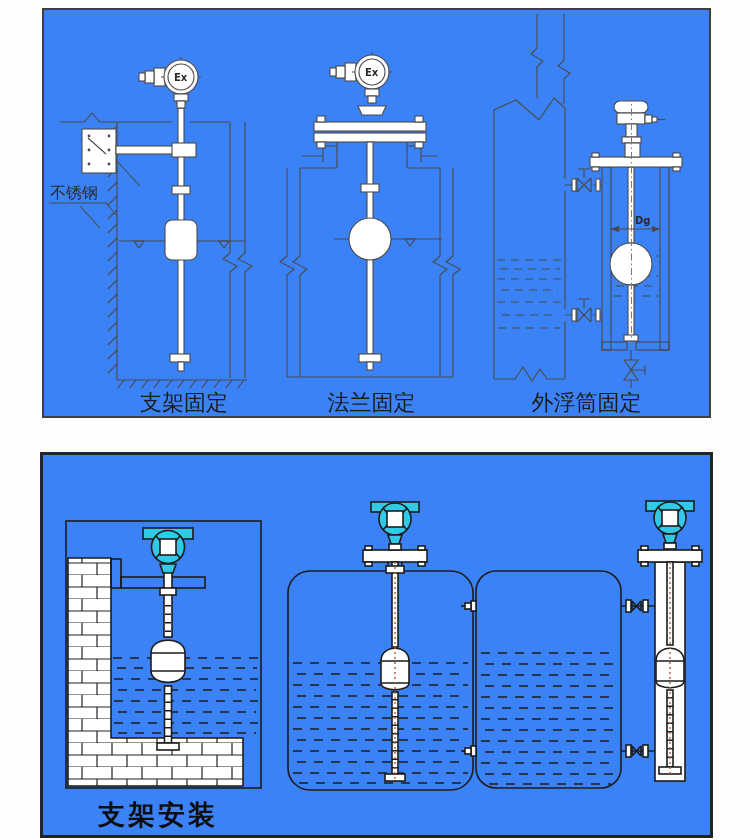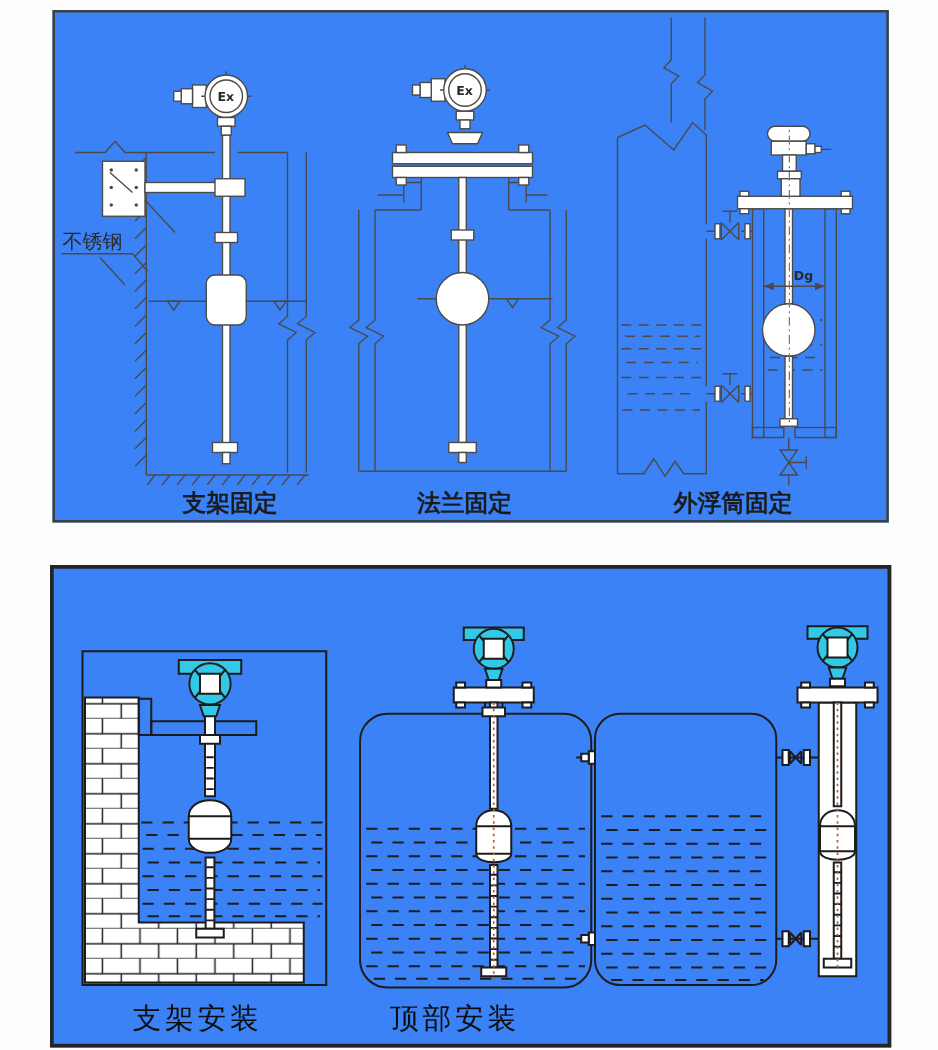--- a/index.html
+++ b/index.html
@@ -10,22 +10,22 @@
     --bg:#fdfdfd;
   }
   html,body{margin:0;padding:0;}
   body{width:750px;height:840px;background:var(--bg);font-family:"DejaVu Sans","Liberation Sans",sans-serif;overflow:hidden;}
   .stage{position:relative;width:750px;height:840px;}
   .panel{position:absolute;background:#3b82f6;box-sizing:border-box;}
   #panel-top{left:42px;top:8px;width:669px;height:410px;border:2px solid #3f3f3f;}
   #panel-bottom{left:40px;top:452px;width:673px;height:386px;border:3px solid #242424;}
   .panel svg{position:absolute;left:0;top:0;display:block;}
   .cap{position:absolute;text-align:center;color:#1b1b1b;white-space:nowrap;}
-  .cap-top{font-size:19px;font-weight:700;height:24px;line-height:24px;top:381px;}
-  .cap-bot{font-size:23px;font-weight:400;letter-spacing:3px;height:34px;line-height:34px;top:343px;color:#0d0d0d;}
+  .cap-top{font-size:22px;font-weight:400;height:24px;line-height:24px;top:381px;}
+  .cap-bot{font-size:27px;font-weight:700;letter-spacing:3px;height:34px;line-height:34px;top:343px;color:#0d0d0d;}
   
   .ln{stroke:var(--line-t);fill:none;stroke-width:1.1;}
   .lnf{stroke:var(--line-t);fill:#fff;stroke-width:1.1;}
   .dot{fill:var(--line-t);stroke:none;}
   .wd{stroke:var(--line-t);fill:none;stroke-width:1.1;stroke-dasharray:8 6;}
   .cl{stroke:#787878;fill:none;stroke-width:1;stroke-dasharray:7 3 1.5 3;}
   .arr{fill:var(--line-t);stroke:none;}
   .t{fill:#2a2a2a;}
   .ln2{stroke:var(--line-b);fill:none;stroke-width:1.6;}
   .lnf2{stroke:var(--line-b);fill:#fff;stroke-width:1.6;}
@@ -391,16 +391,15 @@
         <path class="lnf2" d="M613 206 C613 189 641 189 641 206 V226 C641 235 613 235 613 226 Z"></path>
         <path class="ln2" d="M613 206 H641 M613 226 H641"></path>
         <rect class="lnf2" x="624" y="235" width="6" height="77"></rect>
         <line class="rung" x1="627" y1="242" x2="627" y2="308" stroke-width="5"></line>
         <rect class="lnf2" x="616" y="312" width="22" height="7"></rect>
         <line class="rl" x1="627" y1="107" x2="627" y2="322"></line>
       </g>
     </svg>
 
     <div class="cap cap-bot" style="left:30px;width:170px;">支架安装</div>
-    <div class="cap cap-bot" style="left:236px;width:170px;">顶部安装</div>
   </div>
 
 </div>
 
 </body></html>

